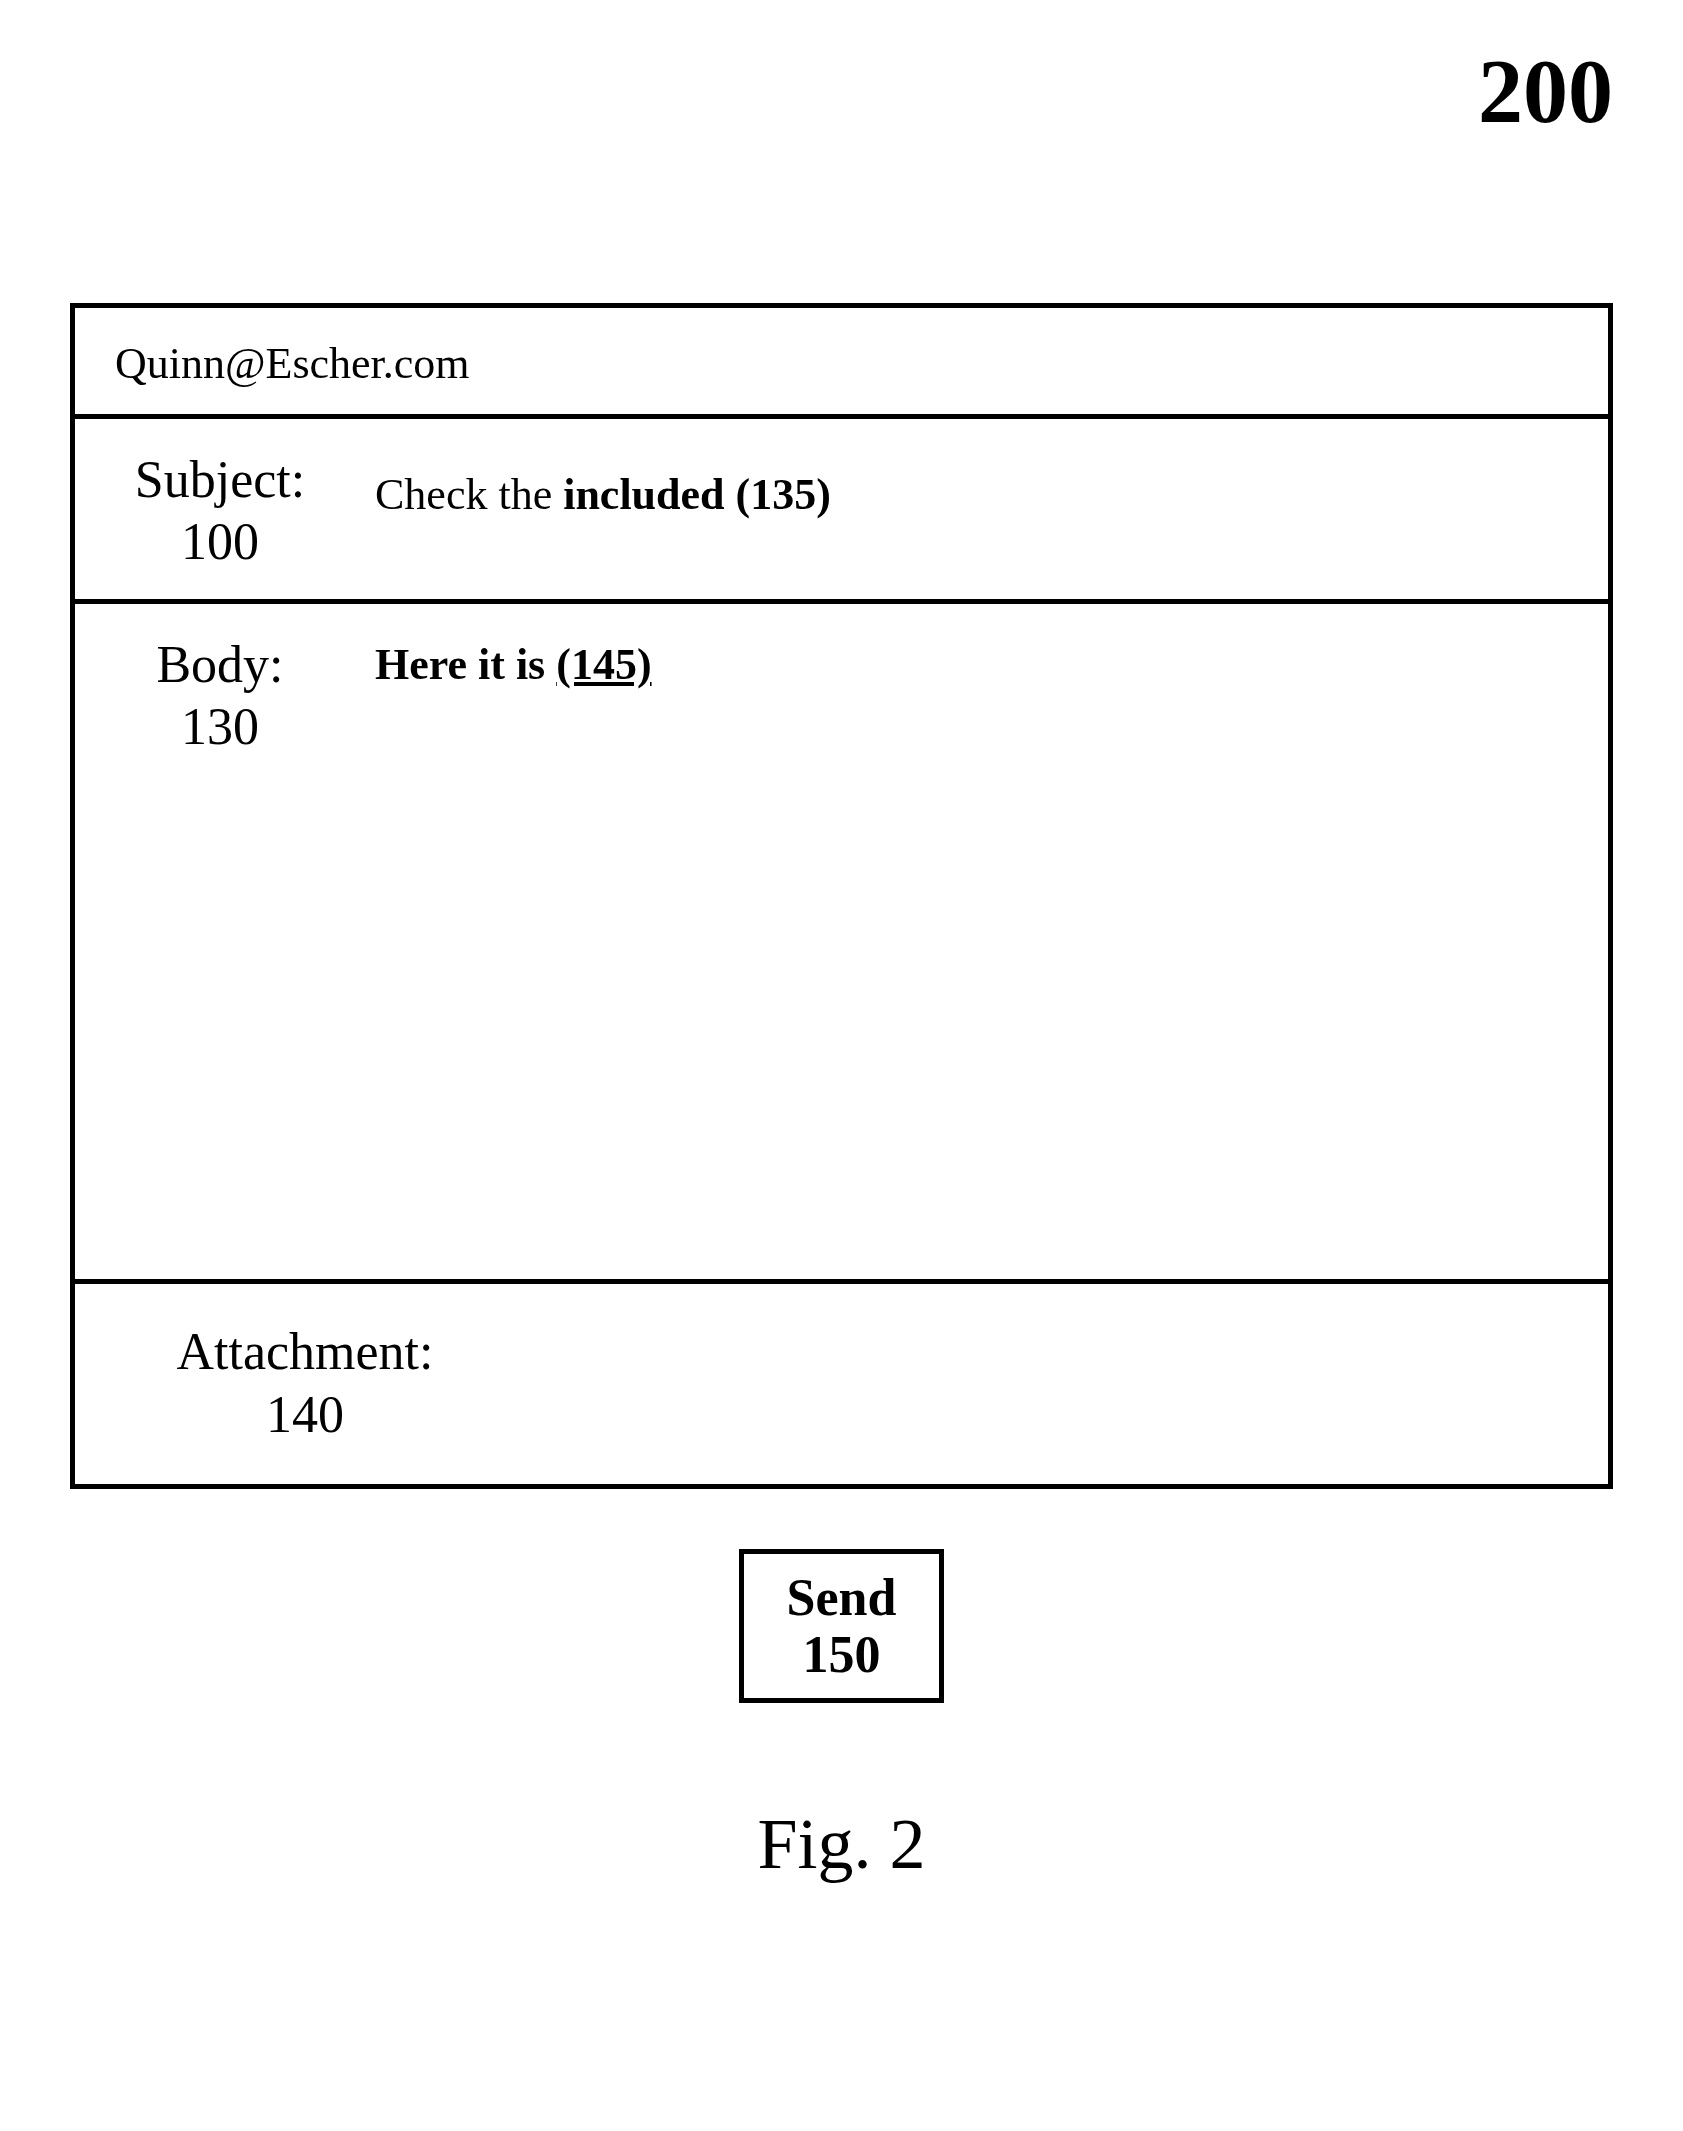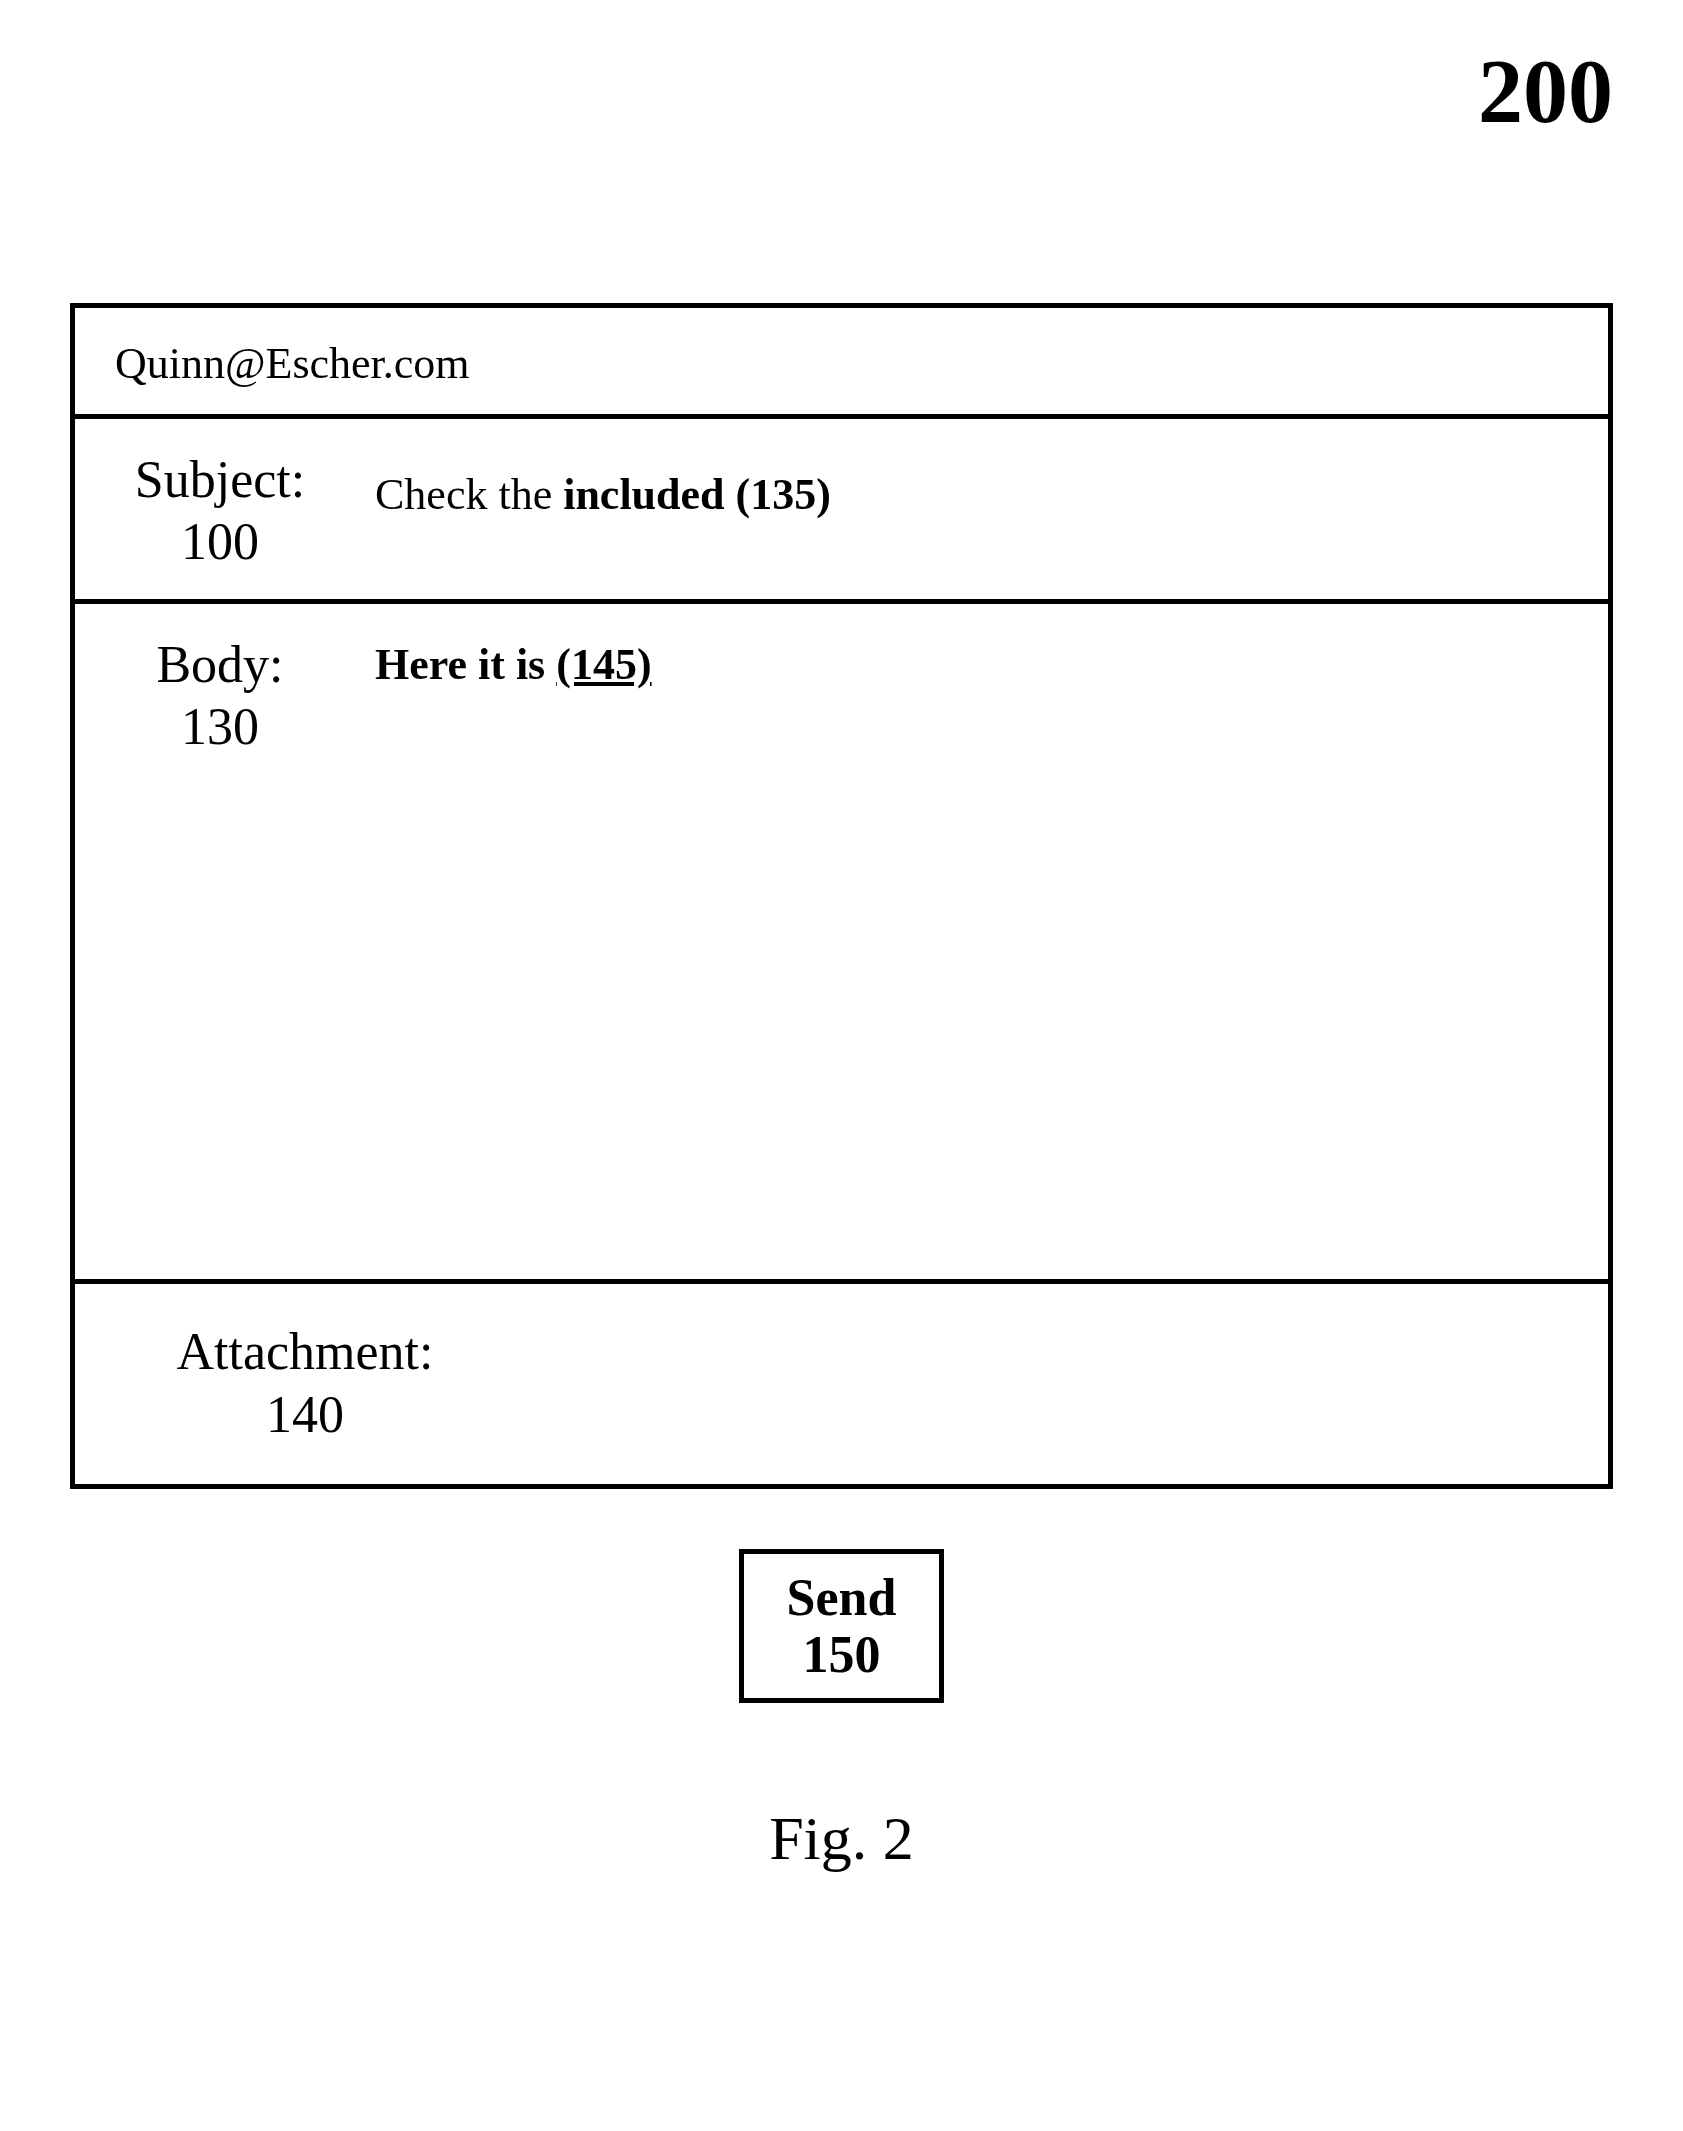--- a/index.html
+++ b/index.html
@@ -60,21 +60,21 @@
       font-size: 52px;
       font-weight: bold;
       text-align: center;
       line-height: 1.1;
       font-family: inherit;
       background: #fff;
       cursor: pointer;
     }
     .figure-caption {
       text-align: center;
-      font-size: 62px;
+      font-size: 72px;
       margin-top: 100px;
       font-family: Liberation Serif, serif;
     }
   </style>
 </head>
 <body>
 
 <div class="figure-number">200</div>
 
 <div class="email-form">

